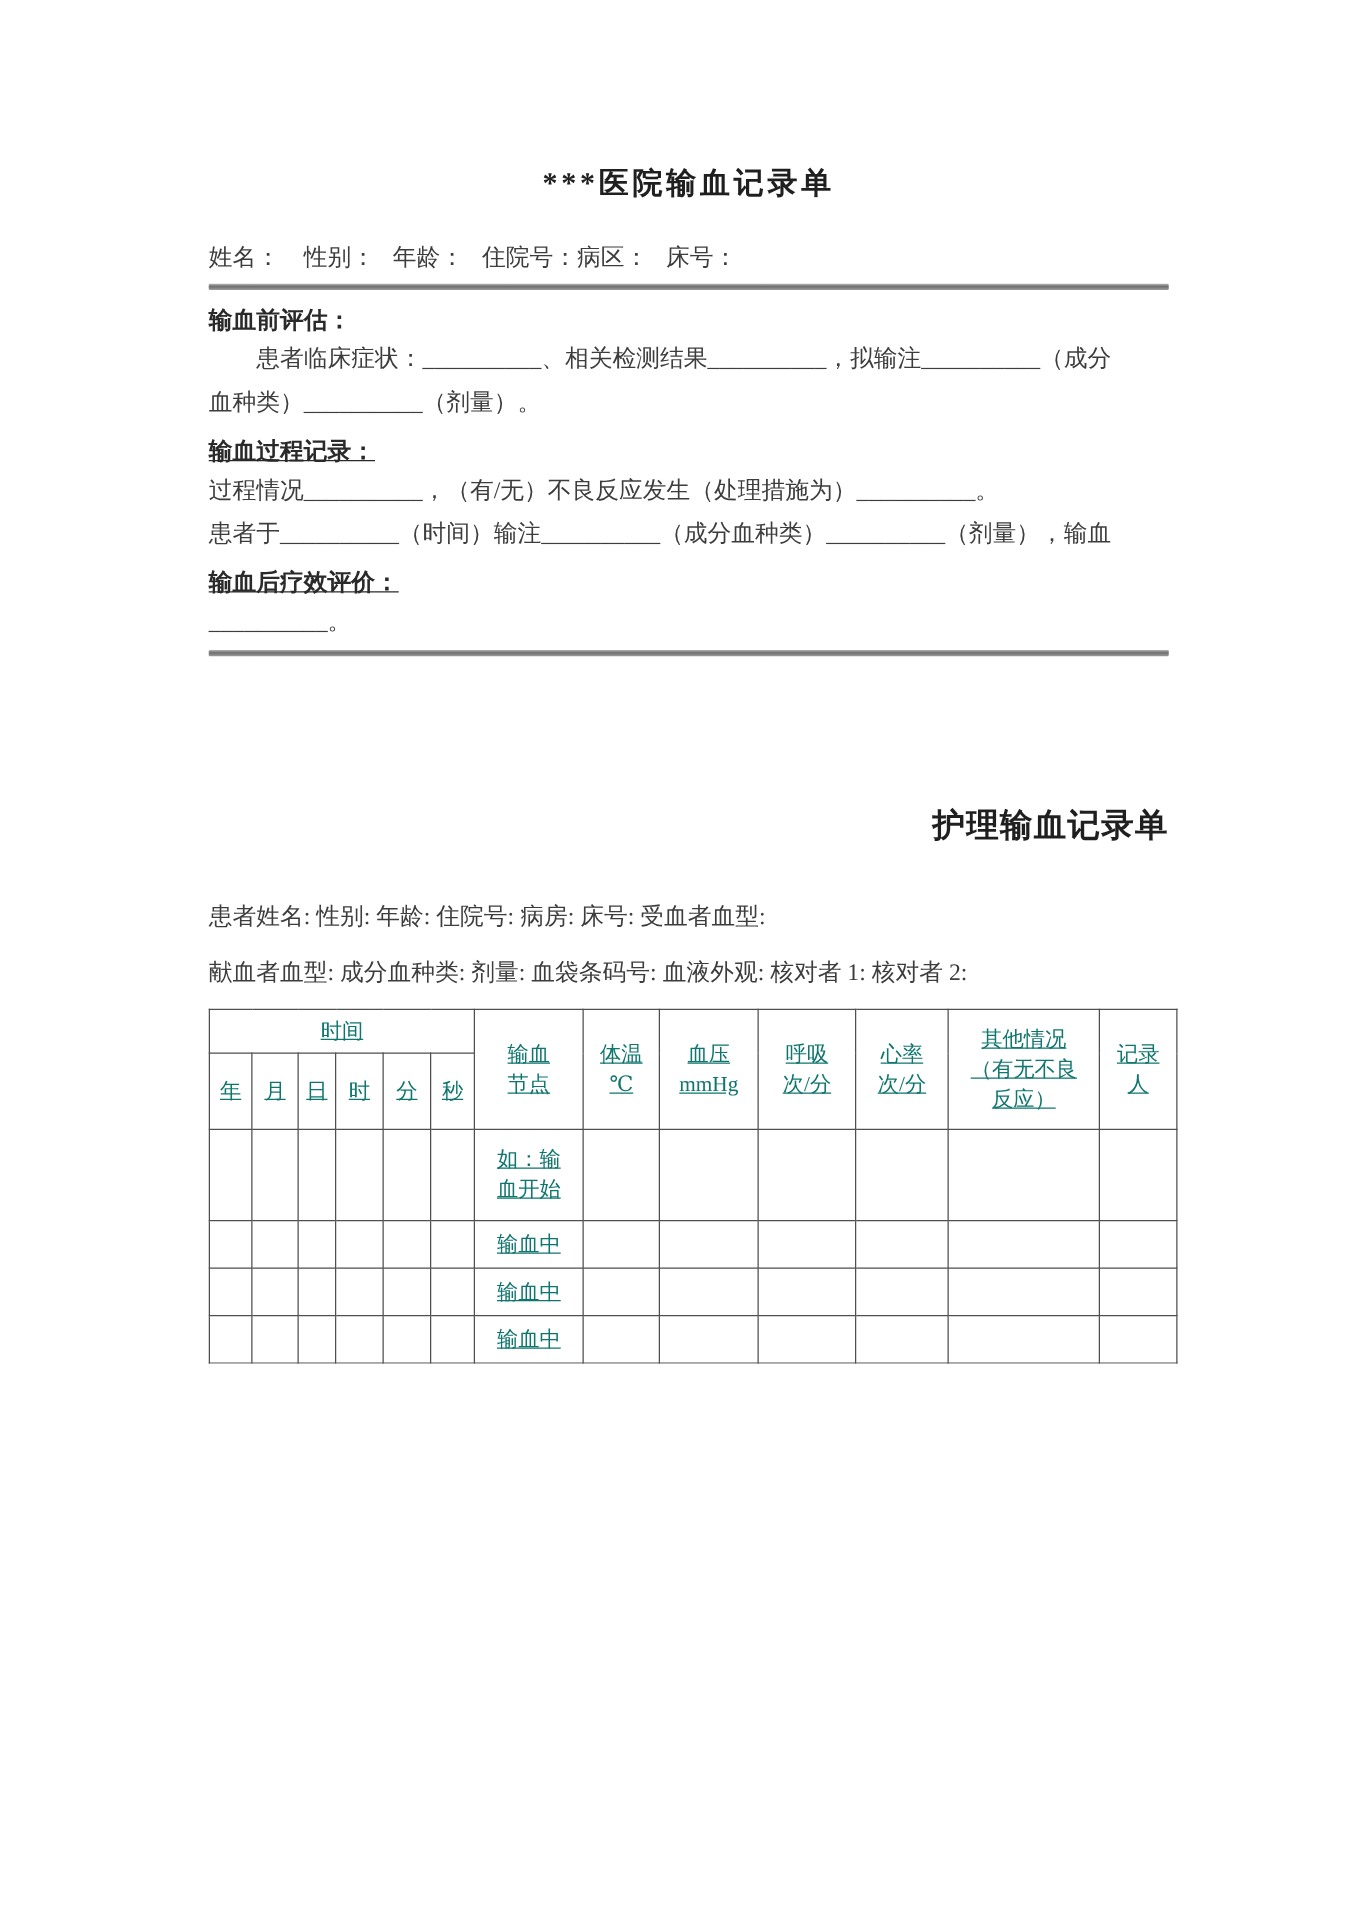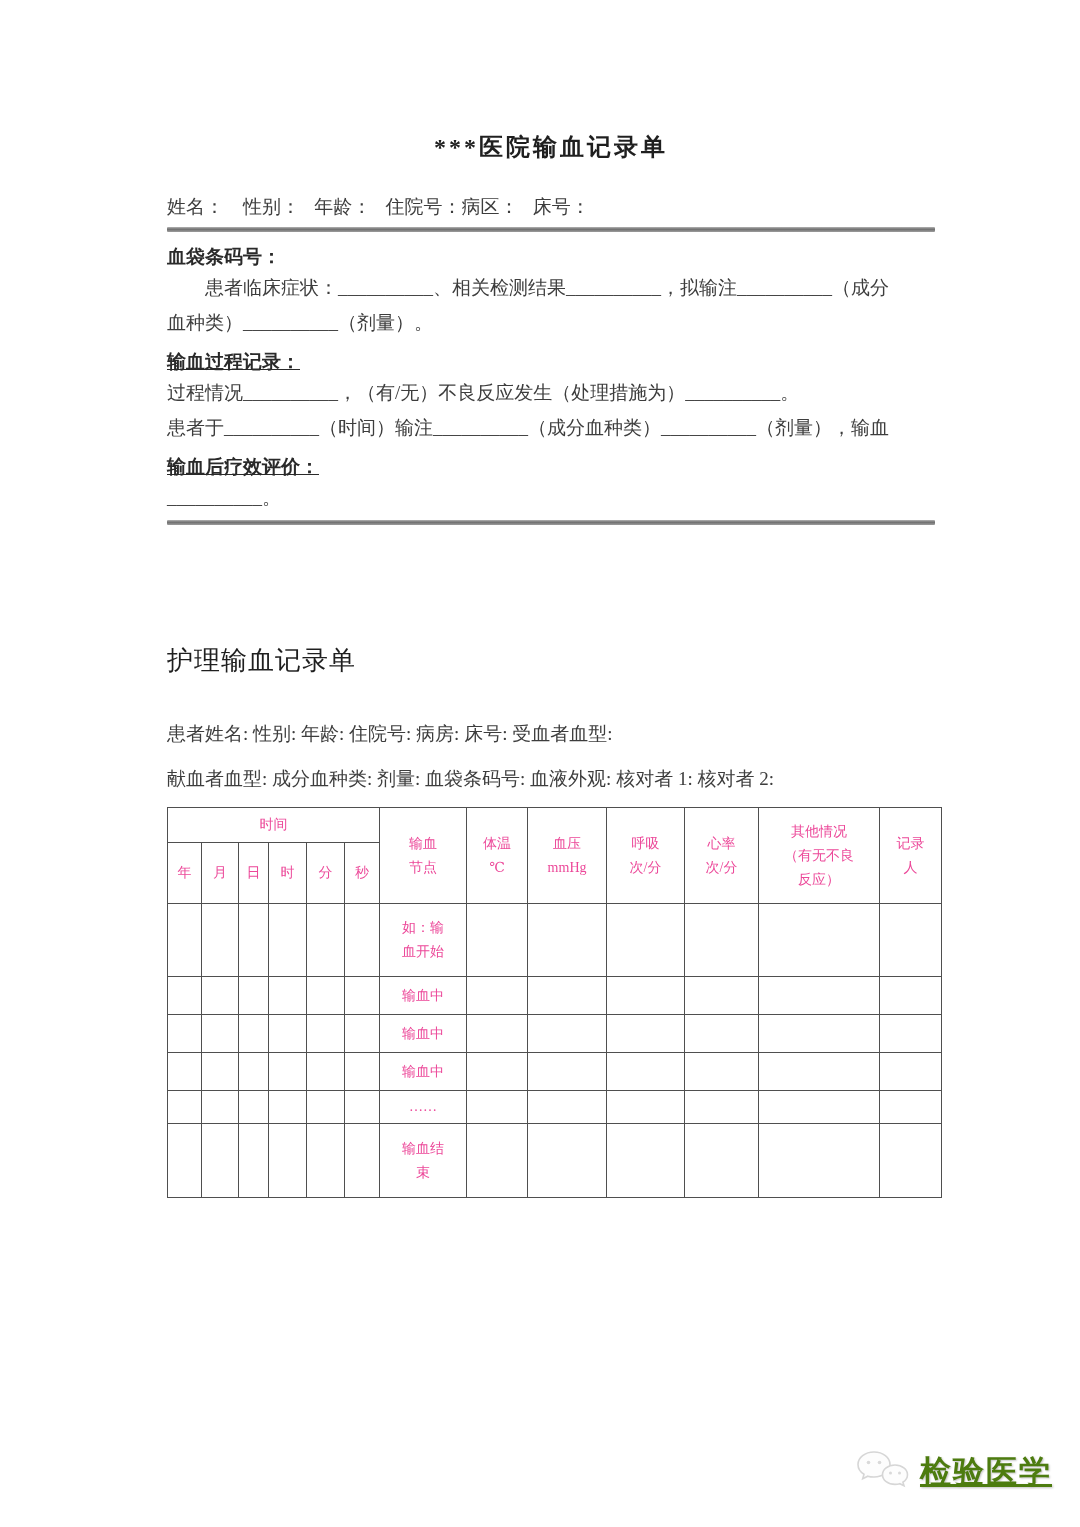--- a/index.html
+++ b/index.html
@@ -1,18 +1,18 @@
 <!DOCTYPE html>
 <html><head>
 <meta charset="utf-8">
 <style>
   html,body{margin:0;padding:0;background:#ffffff;}
   .page{
     position:relative;
-    width:1080px;height:1527px;
+    width:1080px;height:1091px;
     background:#ffffff;
     font-family:"Liberation Serif","DejaVu Serif",serif;
     color:#3a3a3a;
     overflow:hidden;
   }
   .content{
     padding:130px 145px 0 167px;
     width:768px;
   }
   .doc-title{
@@ -45,37 +45,38 @@
     line-height:26px;
     margin-top:12px;
     white-space:pre-wrap;
   }
   .sec-heading.gap{margin-top:9px;text-decoration:underline;}
   .indent{padding-left:38px;}
   .doctor-line{margin-top:12px;line-height:28px;}
 
   .form2-title{
     margin:118px 0 0 0;
-    text-align:left;
+    text-align:right;
     font-size:26px;
-    font-weight:normal;
+    font-weight:bold;
     letter-spacing:1px;
     color:#1f1f1f;
     line-height:36px;
   }
   .form2-line1{margin-top:42px;line-height:26px;}
   .form2-line2{margin-top:19px;line-height:26px;}
 
   table.vitals{
     margin-top:15px;
     border-collapse:collapse;
     table-layout:fixed;
     width:774px;
-    font-size:14px;
-    color:#ec4899;
+    font-size:17px;
+    color:#0f766e;
+    text-decoration:underline;
   }
   table.vitals th,table.vitals td{
     border:1.6px solid #4f4f4f;
     padding:2px 4px;
     text-align:center;
     vertical-align:middle;
     font-weight:normal;
     white-space:pre-line;
     line-height:24px;
     overflow:hidden;
@@ -112,21 +113,21 @@
 <div class="page">
   <div class="content">
 
     <section>
       <h1 class="doc-title">***医院输血记录单</h1>
 
       <div class="line patient-line">姓名：    性别：   年龄：   住院号：病区：   床号：</div>
 
       <div class="hr-bar"></div>
 
-      <div class="sec-heading">血袋条码号：</div>
+      <div class="sec-heading">输血前评估：</div>
       <div class="line indent">患者临床症状：__________、相关检测结果__________，拟输注__________（成分</div>
       <div class="line">血种类）__________（剂量）。</div>
 
       <div class="sec-heading gap">输血过程记录：</div>
       <div class="line">过程情况__________，（有/无）不良反应发生（处理措施为）__________。</div>
       <div class="line">患者于__________（时间）输注__________（成分血种类）__________（剂量），输血</div>
 
       <div class="sec-heading gap">输血后疗效评价：</div>
       <div class="line">__________。</div>
 

